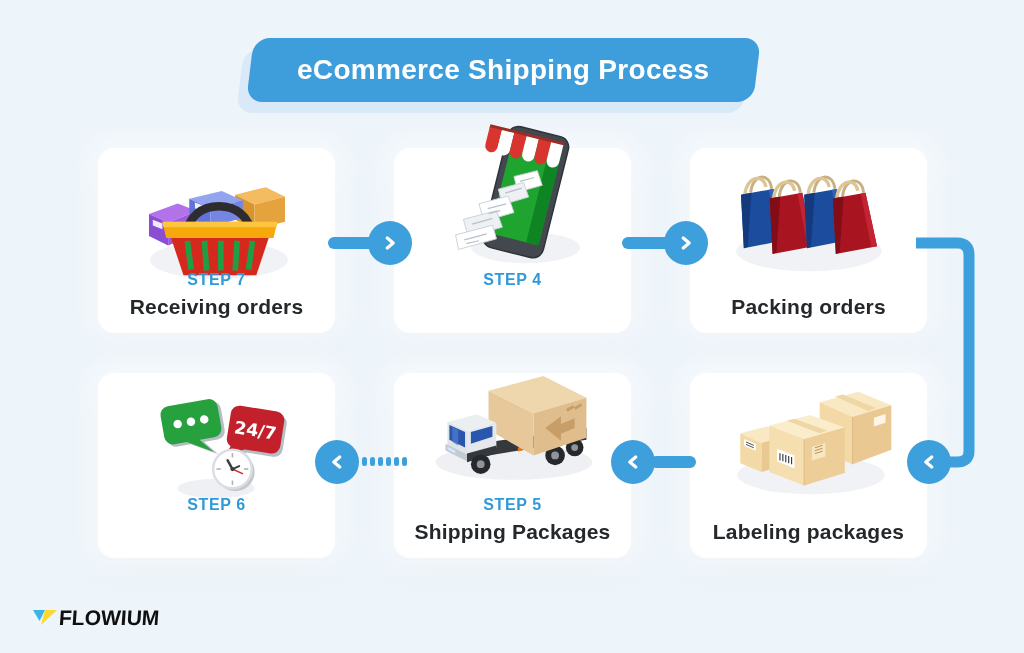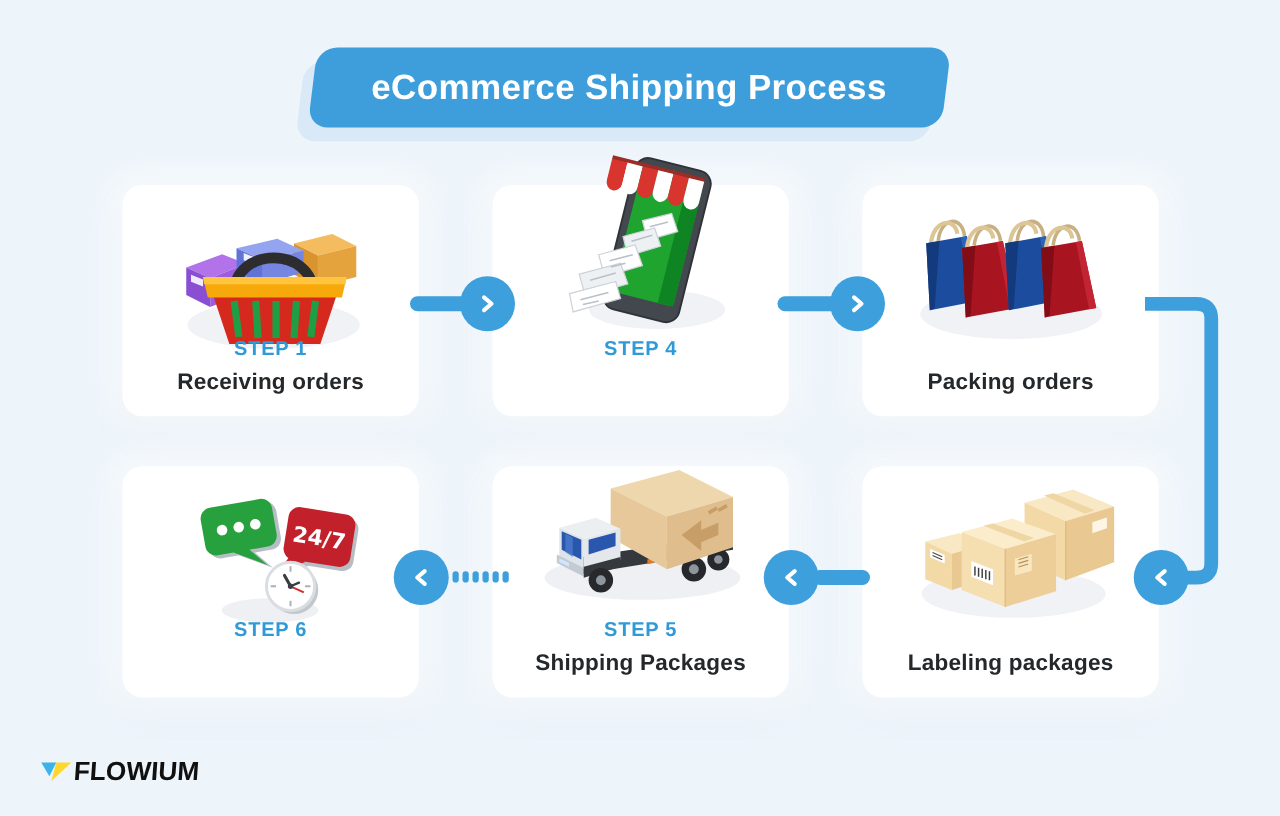--- a/index.html
+++ b/index.html
@@ -39,21 +39,21 @@
   .illo { position:absolute; left:50%; transform:translateX(-50%); }
   .illo svg { display:block; }
   .c1 .illo { top:14px; } .c2 .illo { top:-24px; } .c3 .illo { top:10px; }
   .c4 .illo { top:6px; }  .c5 .illo { top:-4px; }  .c6 .illo { top:6px; }
   .step-label {
     position:absolute; top:123px; left:0; width:100%; text-align:center;
     color:#2f9ad7; font-size:16px; font-weight:bold; letter-spacing:.6px;
   }
   .step-name {
     position:absolute; top:147px; left:0; width:100%; text-align:center;
-    color:#25282a; font-size:18px; font-weight:bold; letter-spacing:.2px;
+    color:#25282a; font-size:21px; font-weight:bold; letter-spacing:.2px;
   }
   
   .bar { position:absolute; height:12px; background:#3d9fdc; border-radius:6px; z-index:2; }
   .bar1 { left:328px; top:237px; width:54px; }
   .bar2 { left:622px; top:237px; width:54px; }
   .bar4 { left:650px; top:456px; width:46px; }
   .elbow { position:absolute; left:916px; top:232px; z-index:2; }
   .node {
     position:absolute; width:44px; height:44px; border-radius:50%;
     background:#3d9fdc; display:flex; align-items:center; justify-content:center; z-index:3;
@@ -97,21 +97,21 @@
       <polygon points="44,70 152,70 136,118 60,118" fill="#d6291d"></polygon>
       <line x1="64" y1="82" x2="68" y2="112" stroke="#1f9e45" stroke-width="6"></line>
       <line x1="82" y1="82" x2="84" y2="113" stroke="#1f9e45" stroke-width="6"></line>
       <line x1="99" y1="82" x2="99" y2="113" stroke="#1f9e45" stroke-width="6"></line>
       <line x1="116" y1="82" x2="114" y2="113" stroke="#1f9e45" stroke-width="6"></line>
       <line x1="132" y1="82" x2="128" y2="112" stroke="#1f9e45" stroke-width="6"></line>
       <polygon points="38,62 158,62 154,79 42,79" fill="#f7a80b"></polygon>
       <polygon points="38,62 158,62 157,68 39,68" fill="#ffc53f"></polygon>
     </svg>
   </div>
-  <div class="step-label">STEP 1</div>
+  <div class="step-label">STEP 7</div>
   <div class="step-name">Receiving orders</div>
 </div>
 
 <div class="card c2">
   <div class="illo">
     <svg width="146" height="144" viewBox="0 0 150 148">
       <ellipse cx="88" cy="127" rx="56" ry="16" fill="#f0f2f5"></ellipse>
       <g transform="rotate(14 88 70)">
         <rect x="56" y="6" width="64" height="128" rx="11" fill="#43474e" stroke="#2f3237" stroke-width="1.5"></rect>
         <rect x="62" y="20" width="52" height="100" rx="3" fill="#1ea42f"></rect>

